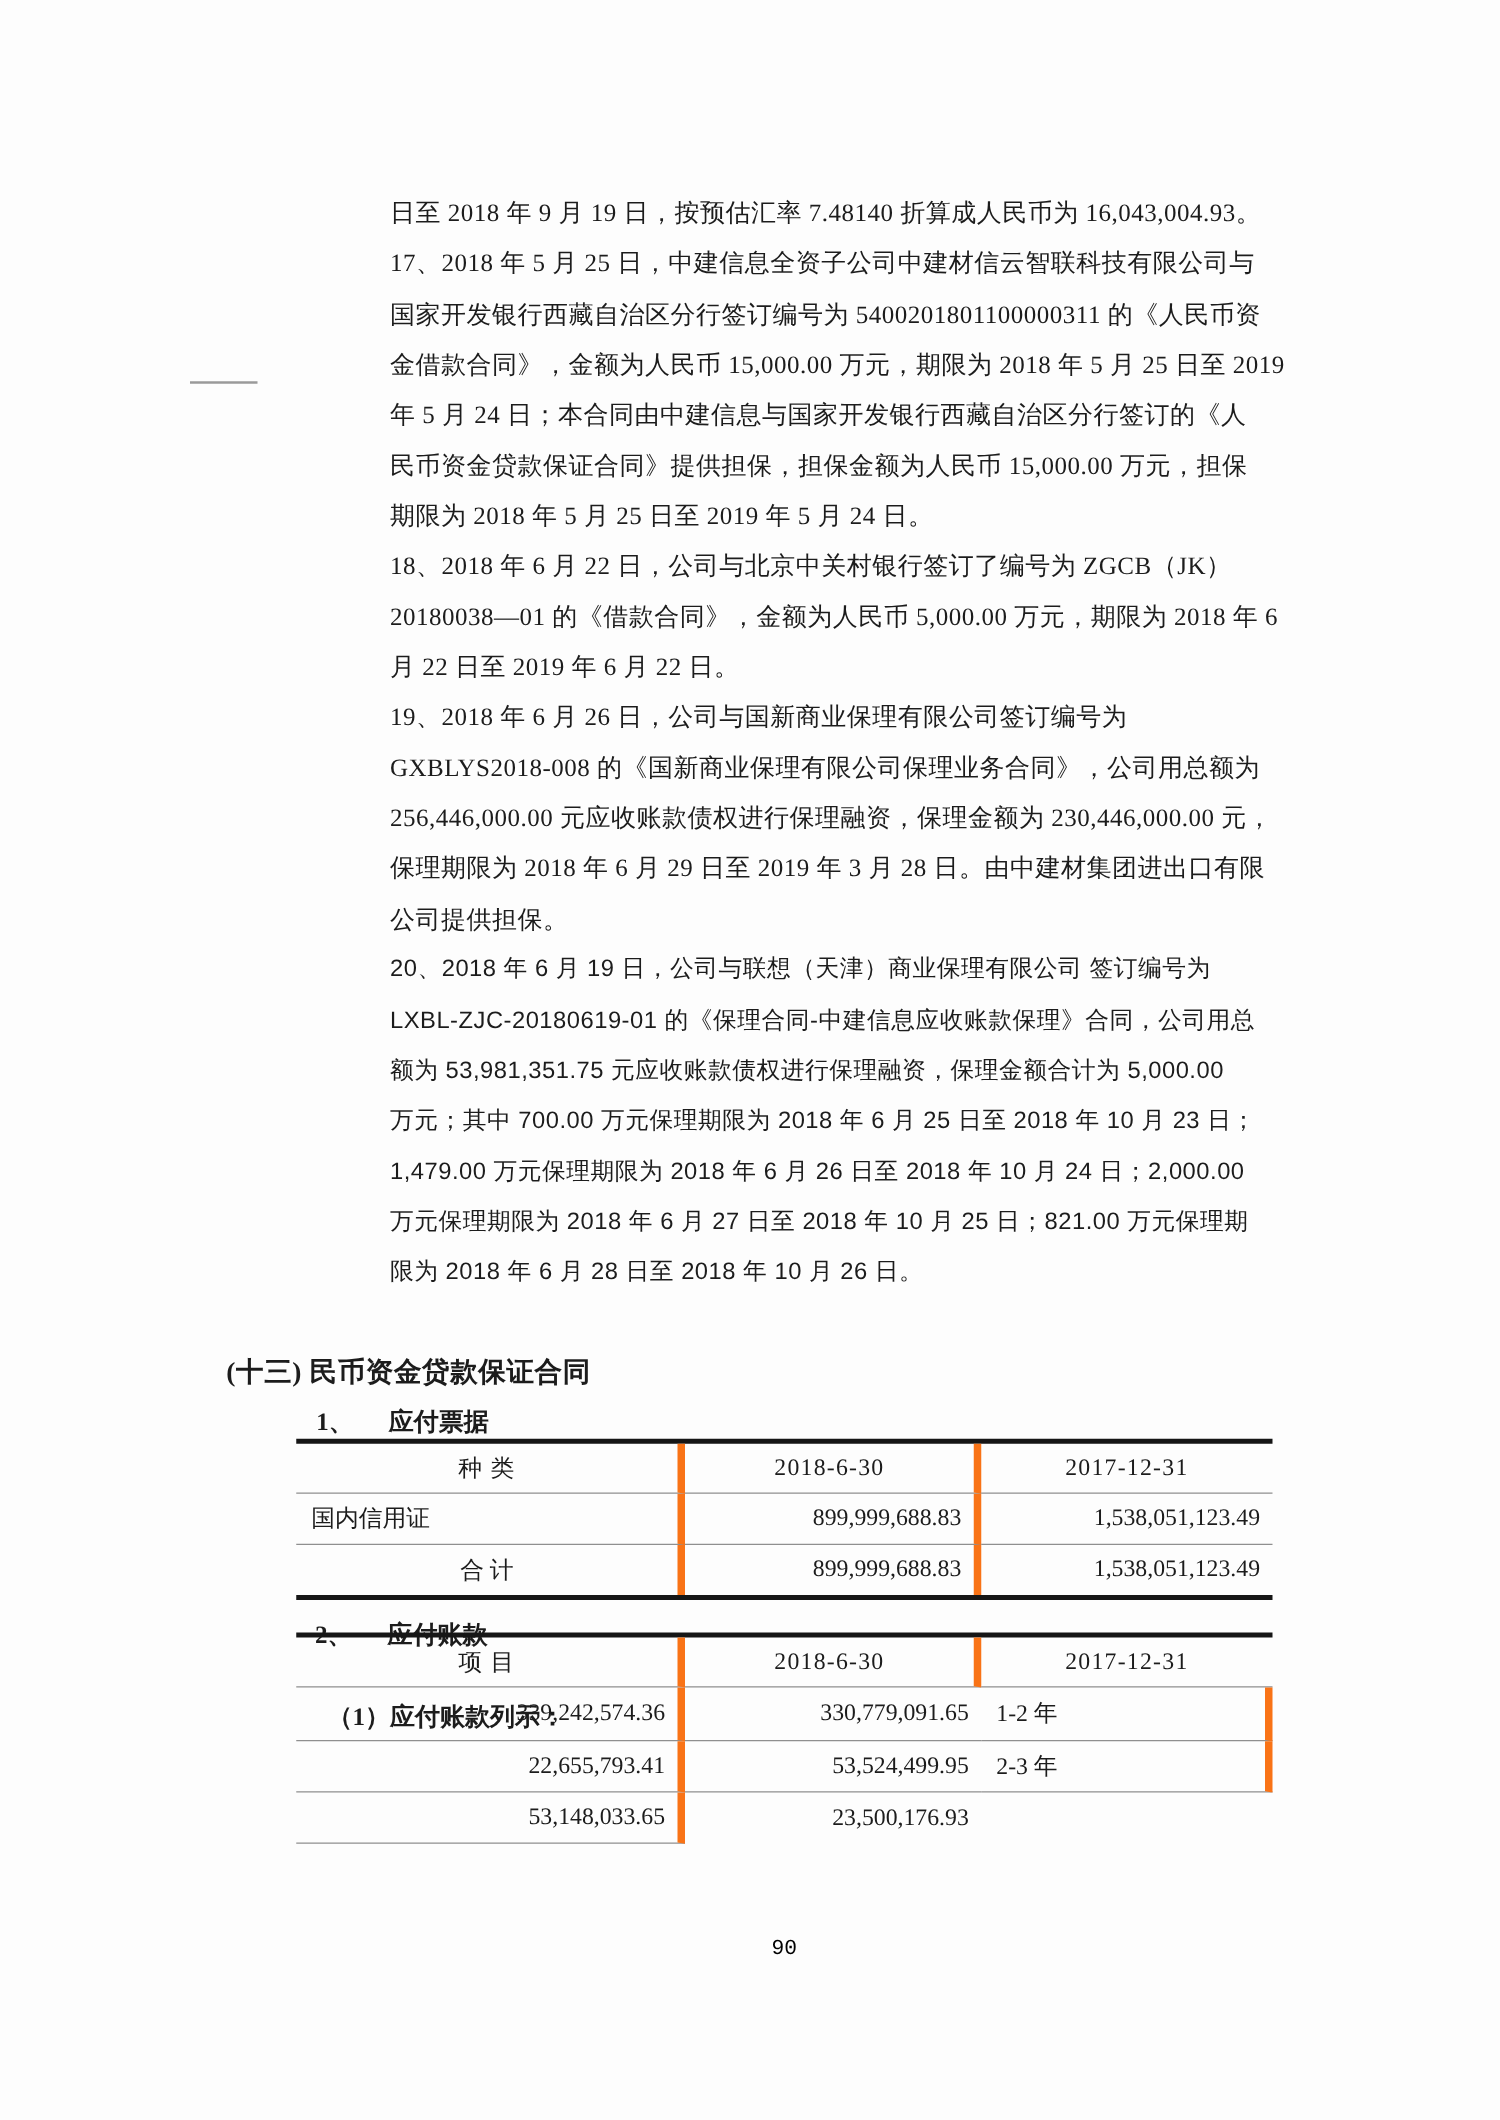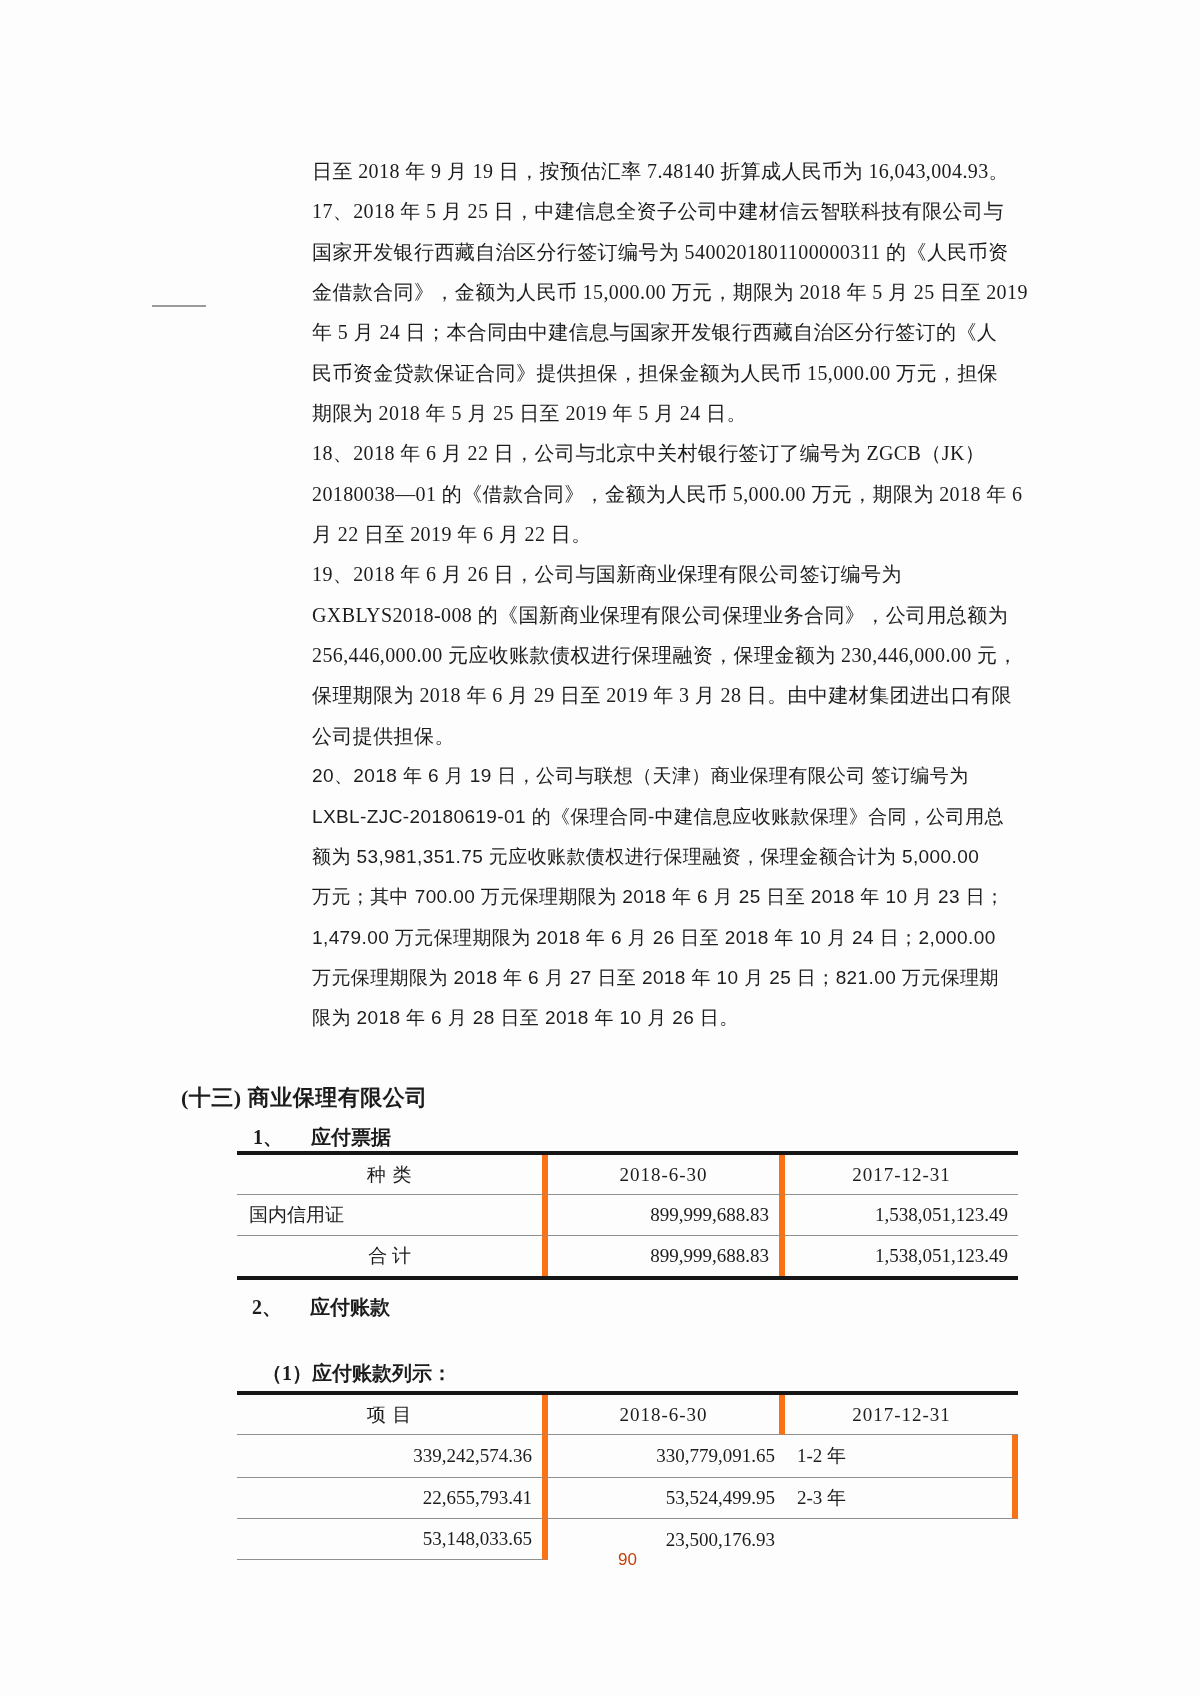--- a/index.html
+++ b/index.html
@@ -31,33 +31,33 @@
   .subhead .title{margin-left:28px;}
 
   
   .tbl{
     position:absolute;left:237px;width:781px;display:grid;
     grid-template-columns:311px 237px 233px;
     border-top:4px solid #161616;
     font-size:19px;
   }
   #table1{top:1151px;grid-template-rows:40px 41px 40px;border-bottom:4px solid #161616;}
-  #table2{top:1391px;grid-template-rows:40px 43px 41px 41px;}
+  #table2{top:1306px;grid-template-rows:40px 43px 41px 41px;}
   .cell{display:flex;align-items:center;border-bottom:1px solid #8f8f8f;overflow:hidden;}
   .cell.v{border-right:6px solid #f97316;}
   .cell.head{justify-content:center;letter-spacing:1px;}
   .cell.label{padding-left:12px;}
   .cell.center{justify-content:center;}
   .cell.num{justify-content:flex-end;padding-right:10px;}
   .cell.nb{border-bottom:none;}
 
   
   #page-num{
     position:absolute;left:237px;top:1550px;width:781px;text-align:center;
-    font-size:17px;font-family:Liberation Sans, sans-serif;color:#c2410c;
+    font-size:17px;font-family:Liberation Mono, monospace;color:#000000;
   }
 </style>
 </head>
 <body>
 
 <div id="page">
 
   <div id="margin-mark"></div>
 
   <div id="para">
@@ -78,21 +78,21 @@
     <div class="pline">公司提供担保。</div>
     <div class="pline sans">20、2018 年 6 月 19 日，公司与联想（天津）商业保理有限公司 签订编号为</div>
     <div class="pline sans">LXBL-ZJC-20180619-01 的《保理合同-中建信息应收账款保理》合同，公司用总</div>
     <div class="pline sans">额为 53,981,351.75 元应收账款债权进行保理融资，保理金额合计为 5,000.00</div>
     <div class="pline sans">万元；其中 700.00 万元保理期限为 2018 年 6 月 25 日至 2018 年 10 月 23 日；</div>
     <div class="pline sans">1,479.00 万元保理期限为 2018 年 6 月 26 日至 2018 年 10 月 24 日；2,000.00</div>
     <div class="pline sans">万元保理期限为 2018 年 6 月 27 日至 2018 年 10 月 25 日；821.00 万元保理期</div>
     <div class="pline sans">限为 2018 年 6 月 28 日至 2018 年 10 月 26 日。</div>
   </div>
 
-  <div id="sec-heading">(十三) 商业保理有限公司</div>
+  <div id="sec-heading">(十三) 民币资金贷款保证合同</div>
 
   <div id="sub1" class="subhead">
     <span class="num">1、</span><span class="title">应付票据</span>
   </div>
 
   <div id="table1" class="tbl">
     <div class="cell v head">种  类</div>
     <div class="cell v head">2018-6-30</div>
     <div class="cell head">2017-12-31</div>
 

